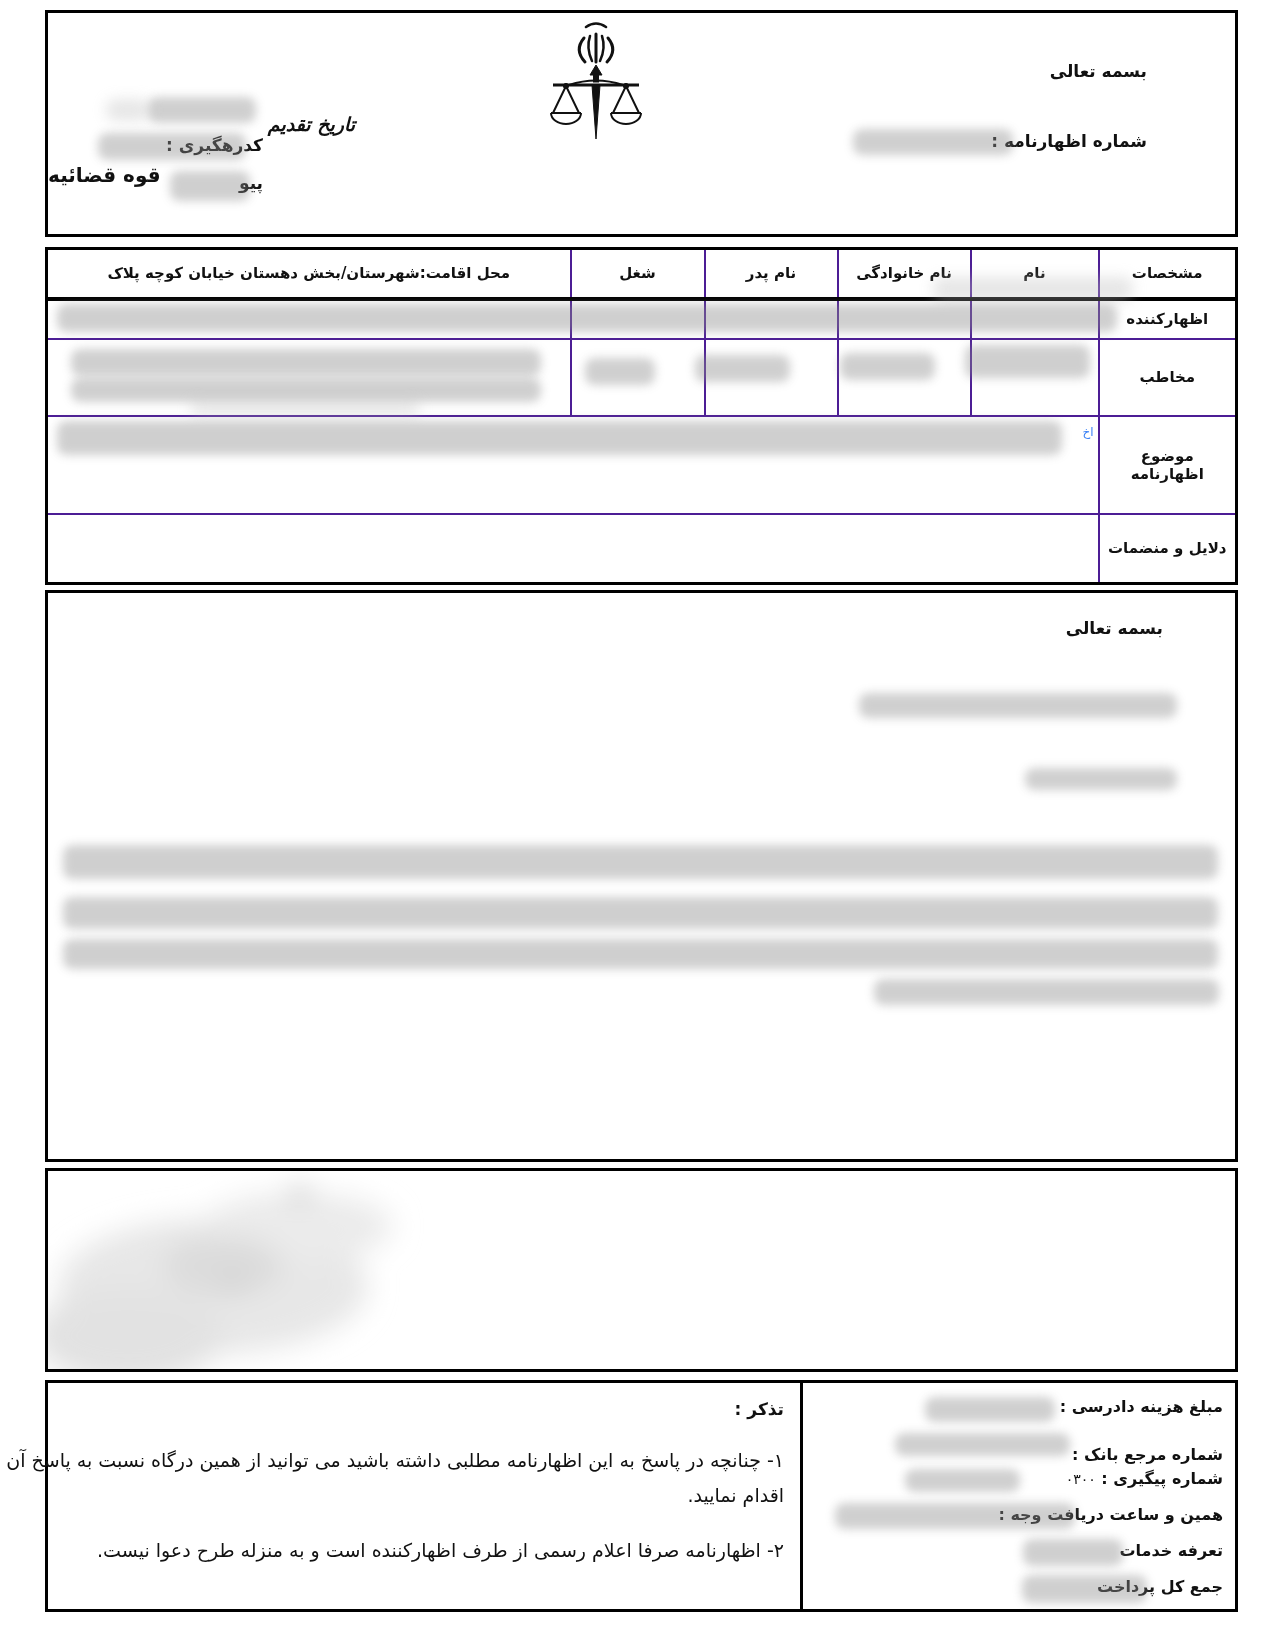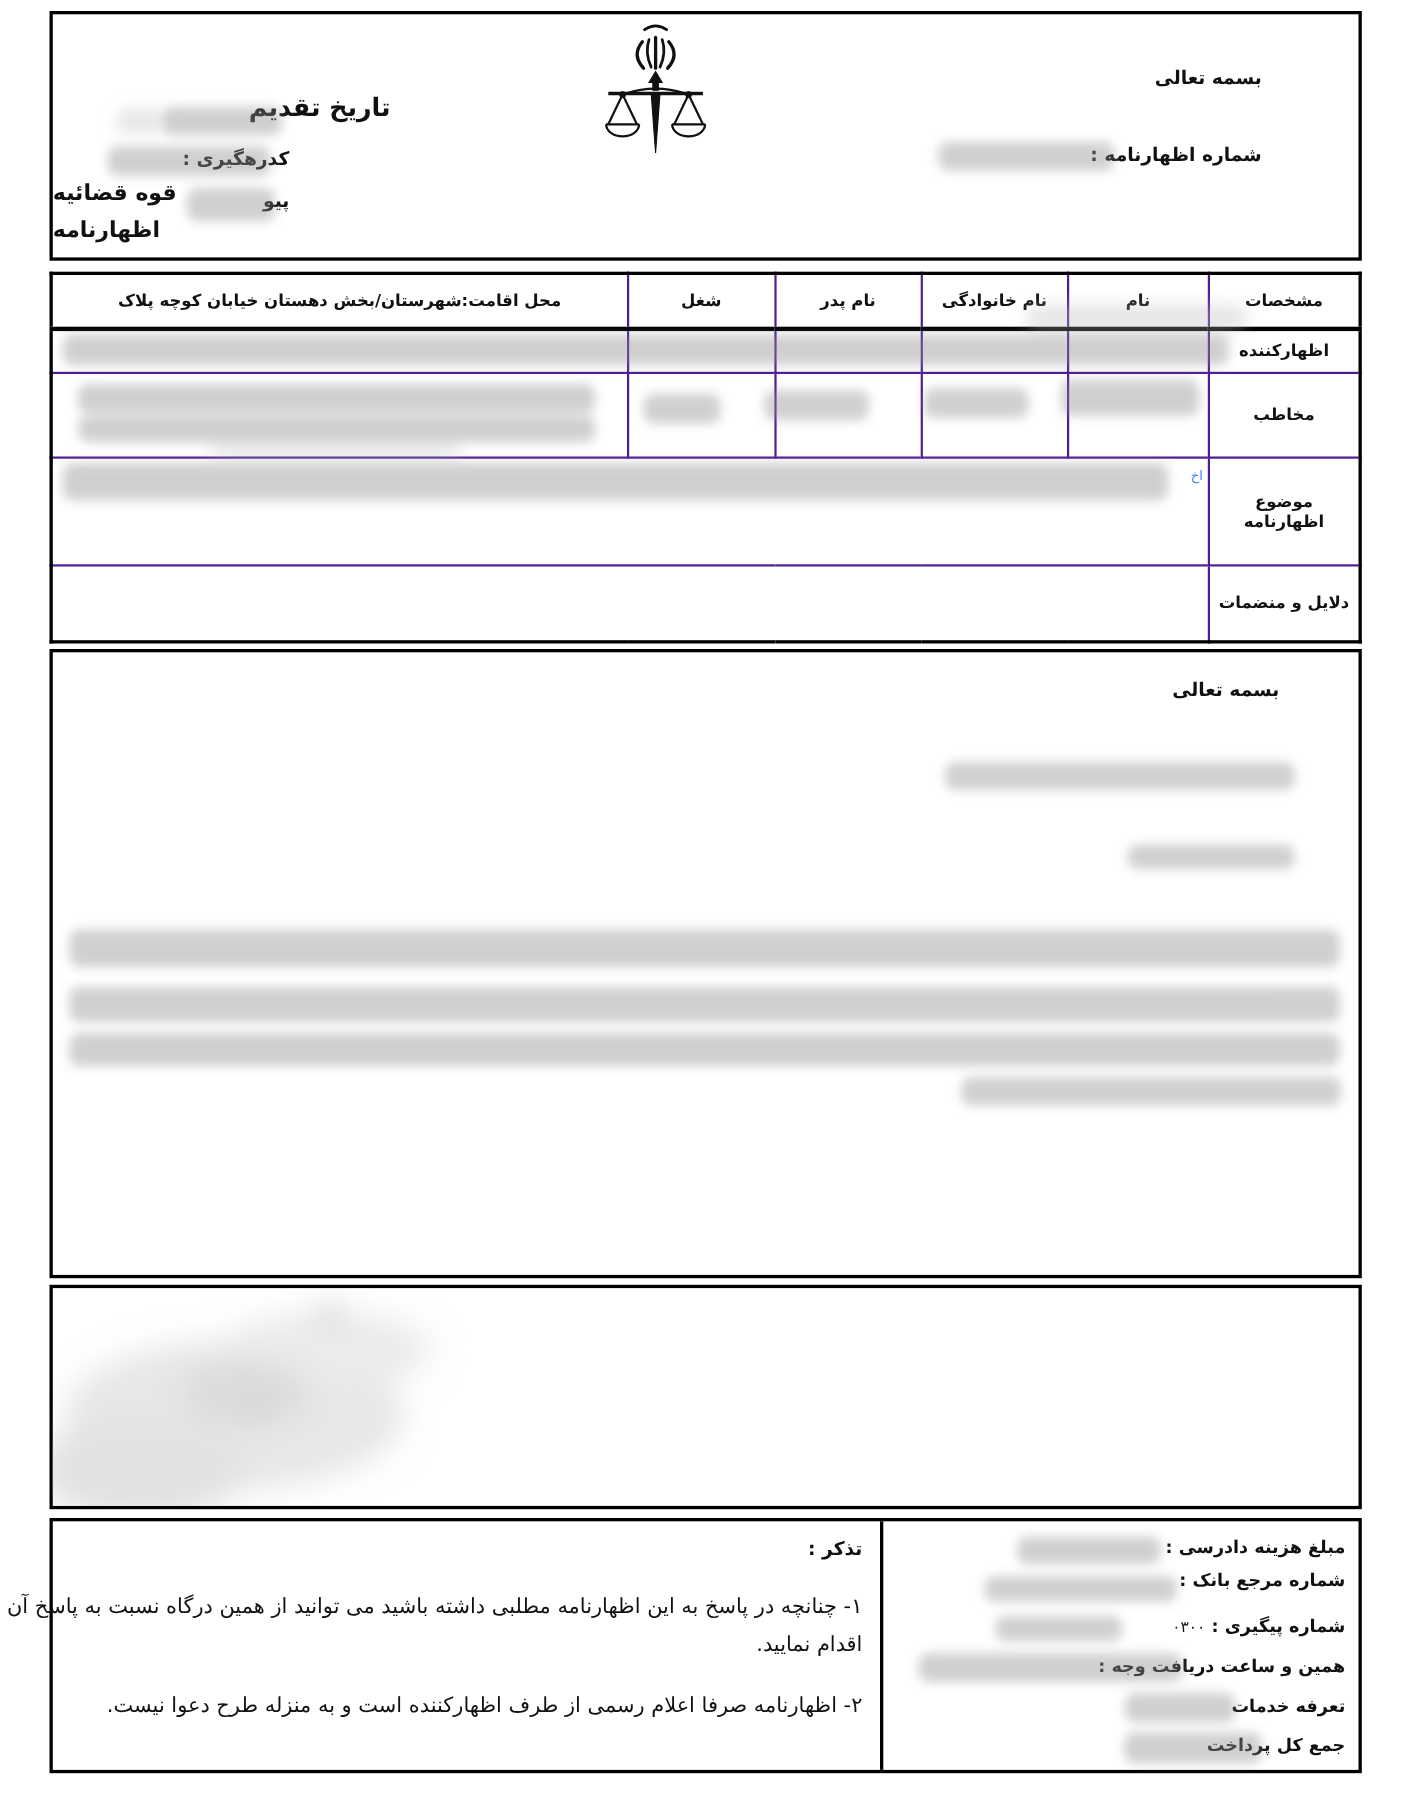--- a/index.html
+++ b/index.html
@@ -62,23 +62,22 @@
             <path d="M85 65 L72 92 M85 65 L98 92"></path>
             <path d="M70 92 a15 11 0 0 0 30 0"></path>
             <path d="M70 92 h30"></path>
           </g>
           <circle cx="25" cy="65" r="2.6" fill="#111"></circle>
           <circle cx="85" cy="65" r="2.6" fill="#111"></circle>
         </g>
       </svg>
     </div>
     <div class="org-line" style="top:150px;">قوه قضائیه</div>
-    <div class="org-line" style="top:183px;">اظهارنامه</div>
-
-    <div class="abs rtl b" style="right:880px;top:72px;font-size:23px;">تاریخ تقدیم</div>
+
+    <div class="abs rtl b" style="right:880px;top:100px;font-size:19px;font-style:italic;">تاریخ تقدیم</div>
     <div class="rb" style="left:100px;top:84px;width:108px;height:26px;"></div>
     <div class="rb rb-l" style="left:58px;top:86px;width:44px;height:22px;"></div>
 
     <div class="abs rtl b" style="right:972px;top:122px;font-size:17px;">کدرهگیری :</div>
     <div class="rb" style="left:50px;top:120px;width:148px;height:27px;"></div>
 
     <div class="abs rtl b" style="right:972px;top:160px;font-size:17px;">پیو</div>
     <div class="rb" style="left:122px;top:158px;width:80px;height:30px;"></div>
   </div>
 
@@ -171,21 +170,21 @@
   </div>
 
   <div class="box" style="top:1380px;height:226px;">
 
     <div class="abs" style="left:752px;top:0;width:3px;height:100%;background:#000;"></div>
 
     <div class="abs" style="left:755px;top:0;width:432px;height:100%;">
       <div class="fee-label" style="top:14px;">مبلغ هزینه دادرسی :</div>
       <div class="rb" style="right:180px;top:14px;width:130px;height:25px;"></div>
 
-      <div class="fee-label" style="top:44px;">شماره مرجع بانک :</div>
+      <div class="fee-label" style="top:62px;">شماره مرجع بانک :</div>
       <div class="rb" style="right:165px;top:50px;width:175px;height:23px;"></div>
 
       <div class="fee-label" style="top:86px;">
         <span>شماره پیگیری :</span>
         <span style="font-weight:normal;font-size:14px;">۰۳۰۰</span>
       </div>
       <div class="rb" style="right:215px;top:86px;width:115px;height:23px;"></div>
 
       <div class="fee-label" style="top:122px;">همین و ساعت دریافت وجه :</div>
       <div class="rb" style="right:160px;top:120px;width:240px;height:26px;"></div>

